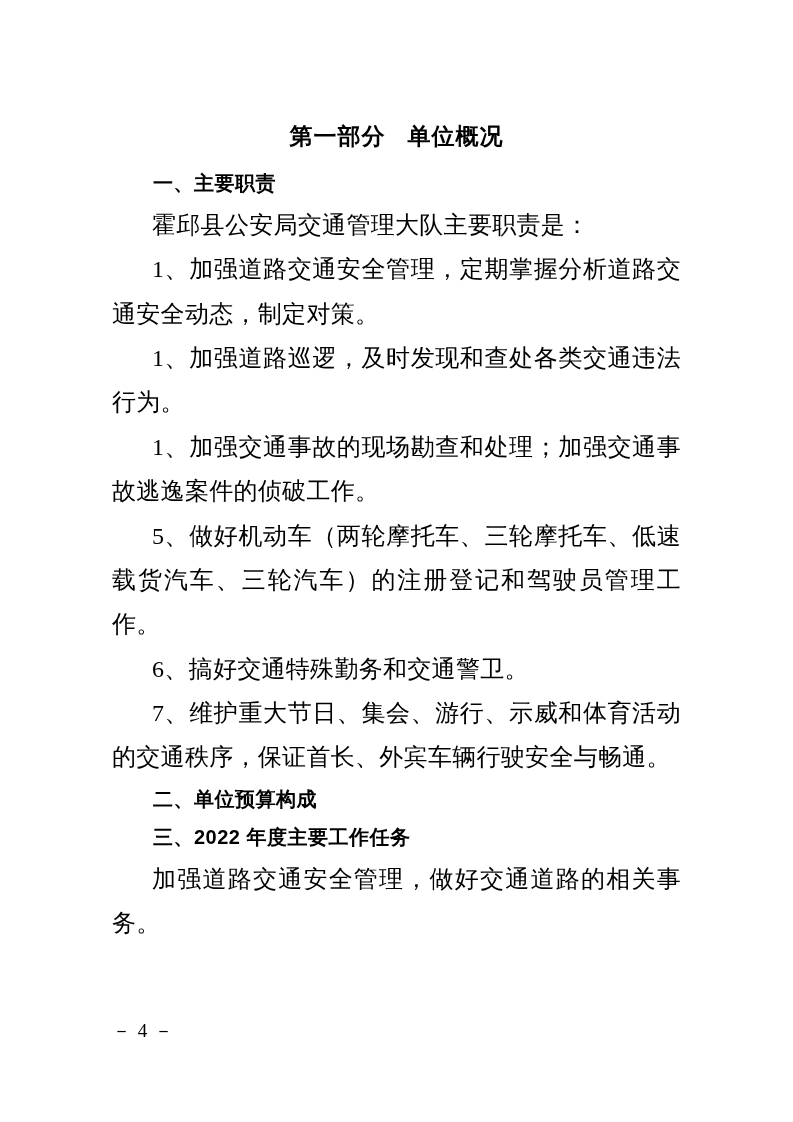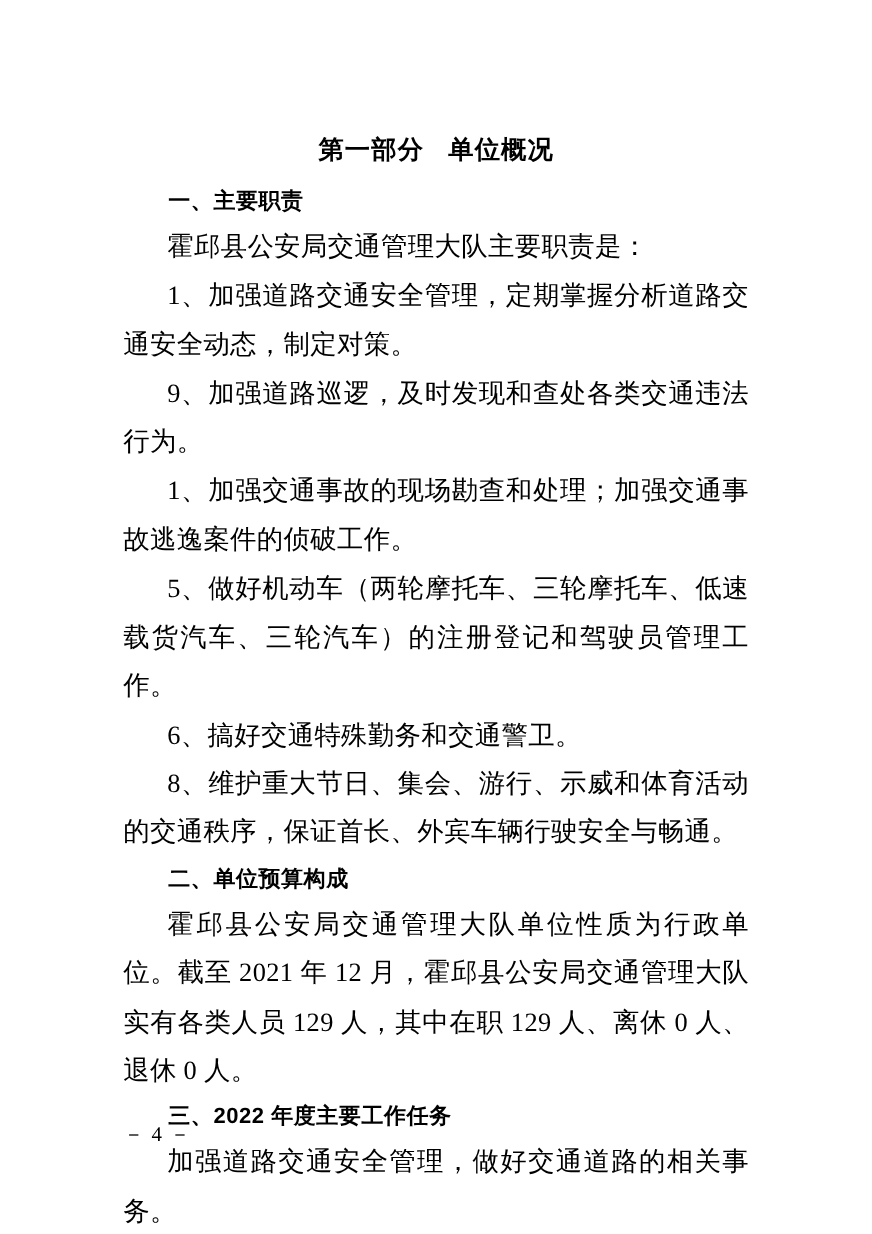--- a/index.html
+++ b/index.html
@@ -70,26 +70,25 @@
 <div class="page">
 
   <h1 class="doc-title">
     <span>第一部分</span><span class="gap"></span><span>单位概况</span>
   </h1>
 
   <p class="section-heading">一、主要职责</p>
 
   <p class="para">霍邱县公安局交通管理大队主要职责是：</p>
   <p class="para">1、加强道路交通安全管理，定期掌握分析道路交通安全动态，制定对策。</p>
-  <p class="para">9、加强道路巡逻，及时发现和查处各类交通违法行为。</p>
+  <p class="para">1、加强道路巡逻，及时发现和查处各类交通违法行为。</p>
   <p class="para">1、加强交通事故的现场勘查和处理；加强交通事故逃逸案件的侦破工作。</p>
   <p class="para">5、做好机动车（两轮摩托车、三轮摩托车、低速载货汽车、三轮汽车）的注册登记和驾驶员管理工作。</p>
   <p class="para">6、搞好交通特殊勤务和交通警卫。</p>
-  <p class="para">8、维护重大节日、集会、游行、示威和体育活动的交通秩序，保证首长、外宾车辆行驶安全与畅通。</p>
+  <p class="para">7、维护重大节日、集会、游行、示威和体育活动的交通秩序，保证首长、外宾车辆行驶安全与畅通。</p>
 
   <p class="section-heading">二、单位预算构成</p>
-  <p class="para">霍邱县公安局交通管理大队单位性质为行政单位。截至 2021 年 12 月，霍邱县公安局交通管理大队实有各类人员 129 人，其中在职 129 人、离休 0 人、退休 0 人。</p>
 
   <p class="section-heading">三、2022 年度主要工作任务</p>
   <p class="para">加强道路交通安全管理，做好交通道路的相关事务。</p>
 
   <div class="footer">－ 4 －</div>
 </div>
 
 </body></html>

